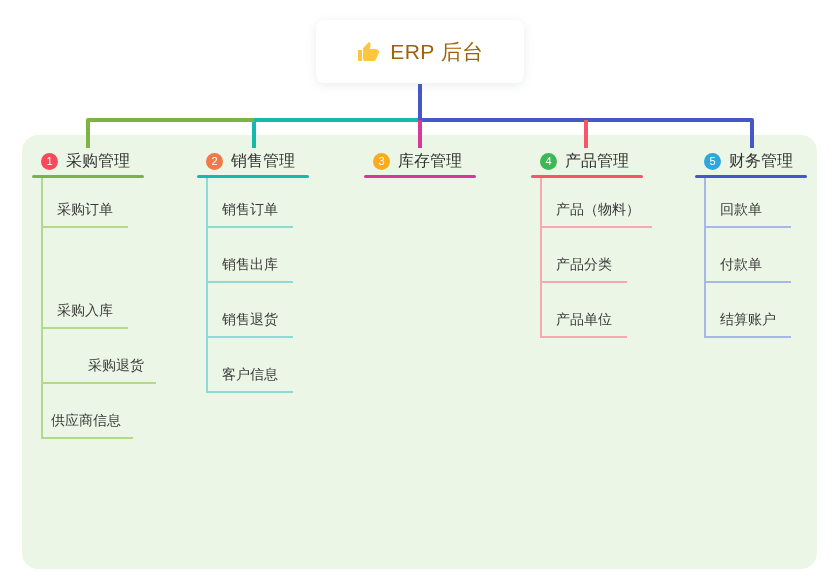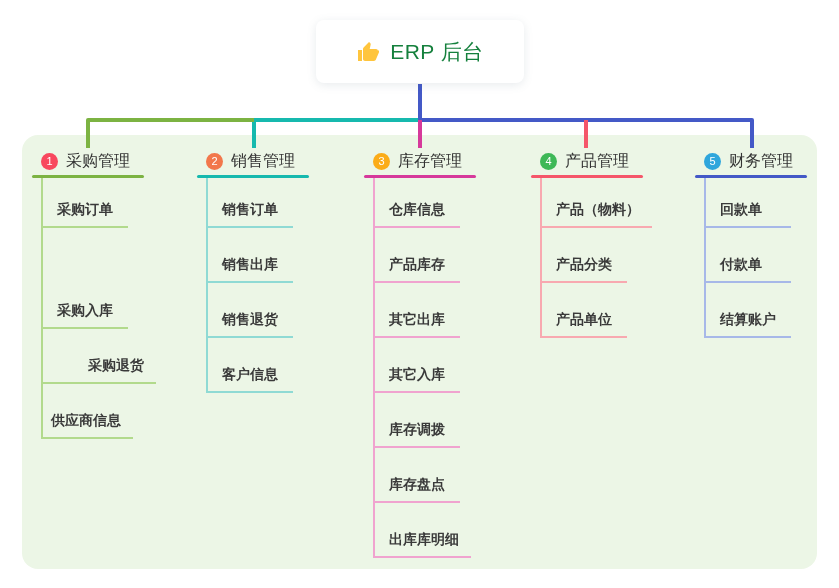--- a/index.html
+++ b/index.html
@@ -21,21 +21,21 @@
     position: absolute;
     left: 316px; top: 20px;
     width: 208px; height: 63px;
     background: #ffffff;
     border-radius: 8px;
     box-shadow: 0 2px 10px rgba(90,110,130,.14);
     display: flex; align-items: center; justify-content: center;
     gap: 10px;
     z-index: 3;
   }
-  .root-title { font-size: 21px; color: #15803d; letter-spacing: .5px; }
+  .root-title { font-size: 21px; color: #a16207; letter-spacing: .5px; }
   .thumb-icon { width: 24px; height: 24px; display: inline-block; }
   svg.connectors {
     position: absolute; left: 0; top: 0; z-index: 1;
     pointer-events: none;
   }
   svg.connectors path { fill: none; stroke-width: 4; stroke-linejoin: round; stroke-linecap: butt; }
   .branch { position: absolute; top: 149px; width: 112px; z-index: 2; }
   .branch-header {
     display: flex; align-items: center; gap: 8px;
     height: 24px; padding-left: 9px;
@@ -45,21 +45,20 @@
     width: 17px; height: 17px; border-radius: 50%;
     color: #fff; font-size: 11px; line-height: 17px;
     text-align: center; flex: 0 0 17px;
   }
   .branch-title { font-size: 16px; color: #333333; }
   .branch-underline { height: 3px; margin-top: 2px; border-radius: 2px; }
   .children {
     list-style: none;
     margin-left: 9px;
     border-left: 2px solid #ef4444;
-    font-weight: bold;
   }
   .child {
     height: 55px;
     display: flex; align-items: flex-end;
     width: fit-content;
     min-width: 85px;
     border-bottom: 2px solid #ccc;
     padding: 0 12px 7px 14px;
     white-space: nowrap;
   }
@@ -132,43 +131,20 @@
       </li>
   </ul>
 </section>
 
 <section class="branch" style="left:364px">
   <div class="branch-header">
     <span class="badge" style="background: rgb(251, 172, 24);">3</span>
     <span class="branch-title">库存管理</span>
   </div>
   <div class="branch-underline" style="background: rgb(214, 57, 155);"></div>
-  <ul class="children" style="border-color: rgb(240, 163, 207);">
-    <li class="child" style="border-color: rgb(240, 163, 207);">
-        <span>仓库信息</span>
-      </li>
-    <li class="child" style="border-color: rgb(240, 163, 207);">
-        <span>产品库存</span>
-      </li>
-    <li class="child" style="border-color: rgb(240, 163, 207);">
-        <span>其它出库</span>
-      </li>
-    <li class="child" style="border-color: rgb(240, 163, 207);">
-        <span>其它入库</span>
-      </li>
-    <li class="child" style="border-color: rgb(240, 163, 207);">
-        <span>库存调拨</span>
-      </li>
-    <li class="child" style="border-color: rgb(240, 163, 207);">
-        <span>库存盘点</span>
-      </li>
-    <li class="child" style="border-color: rgb(240, 163, 207);">
-        <span>出库库明细</span>
-      </li>
-  </ul>
 </section>
 
 <section class="branch" style="left:531px">
   <div class="branch-header">
     <span class="badge" style="background: rgb(62, 184, 87);">4</span>
     <span class="branch-title">产品管理</span>
   </div>
   <div class="branch-underline" style="background: rgb(245, 86, 106);"></div>
   <ul class="children" style="border-color: rgb(248, 169, 176);">
     <li class="child" style="border-color: rgb(248, 169, 176);">

